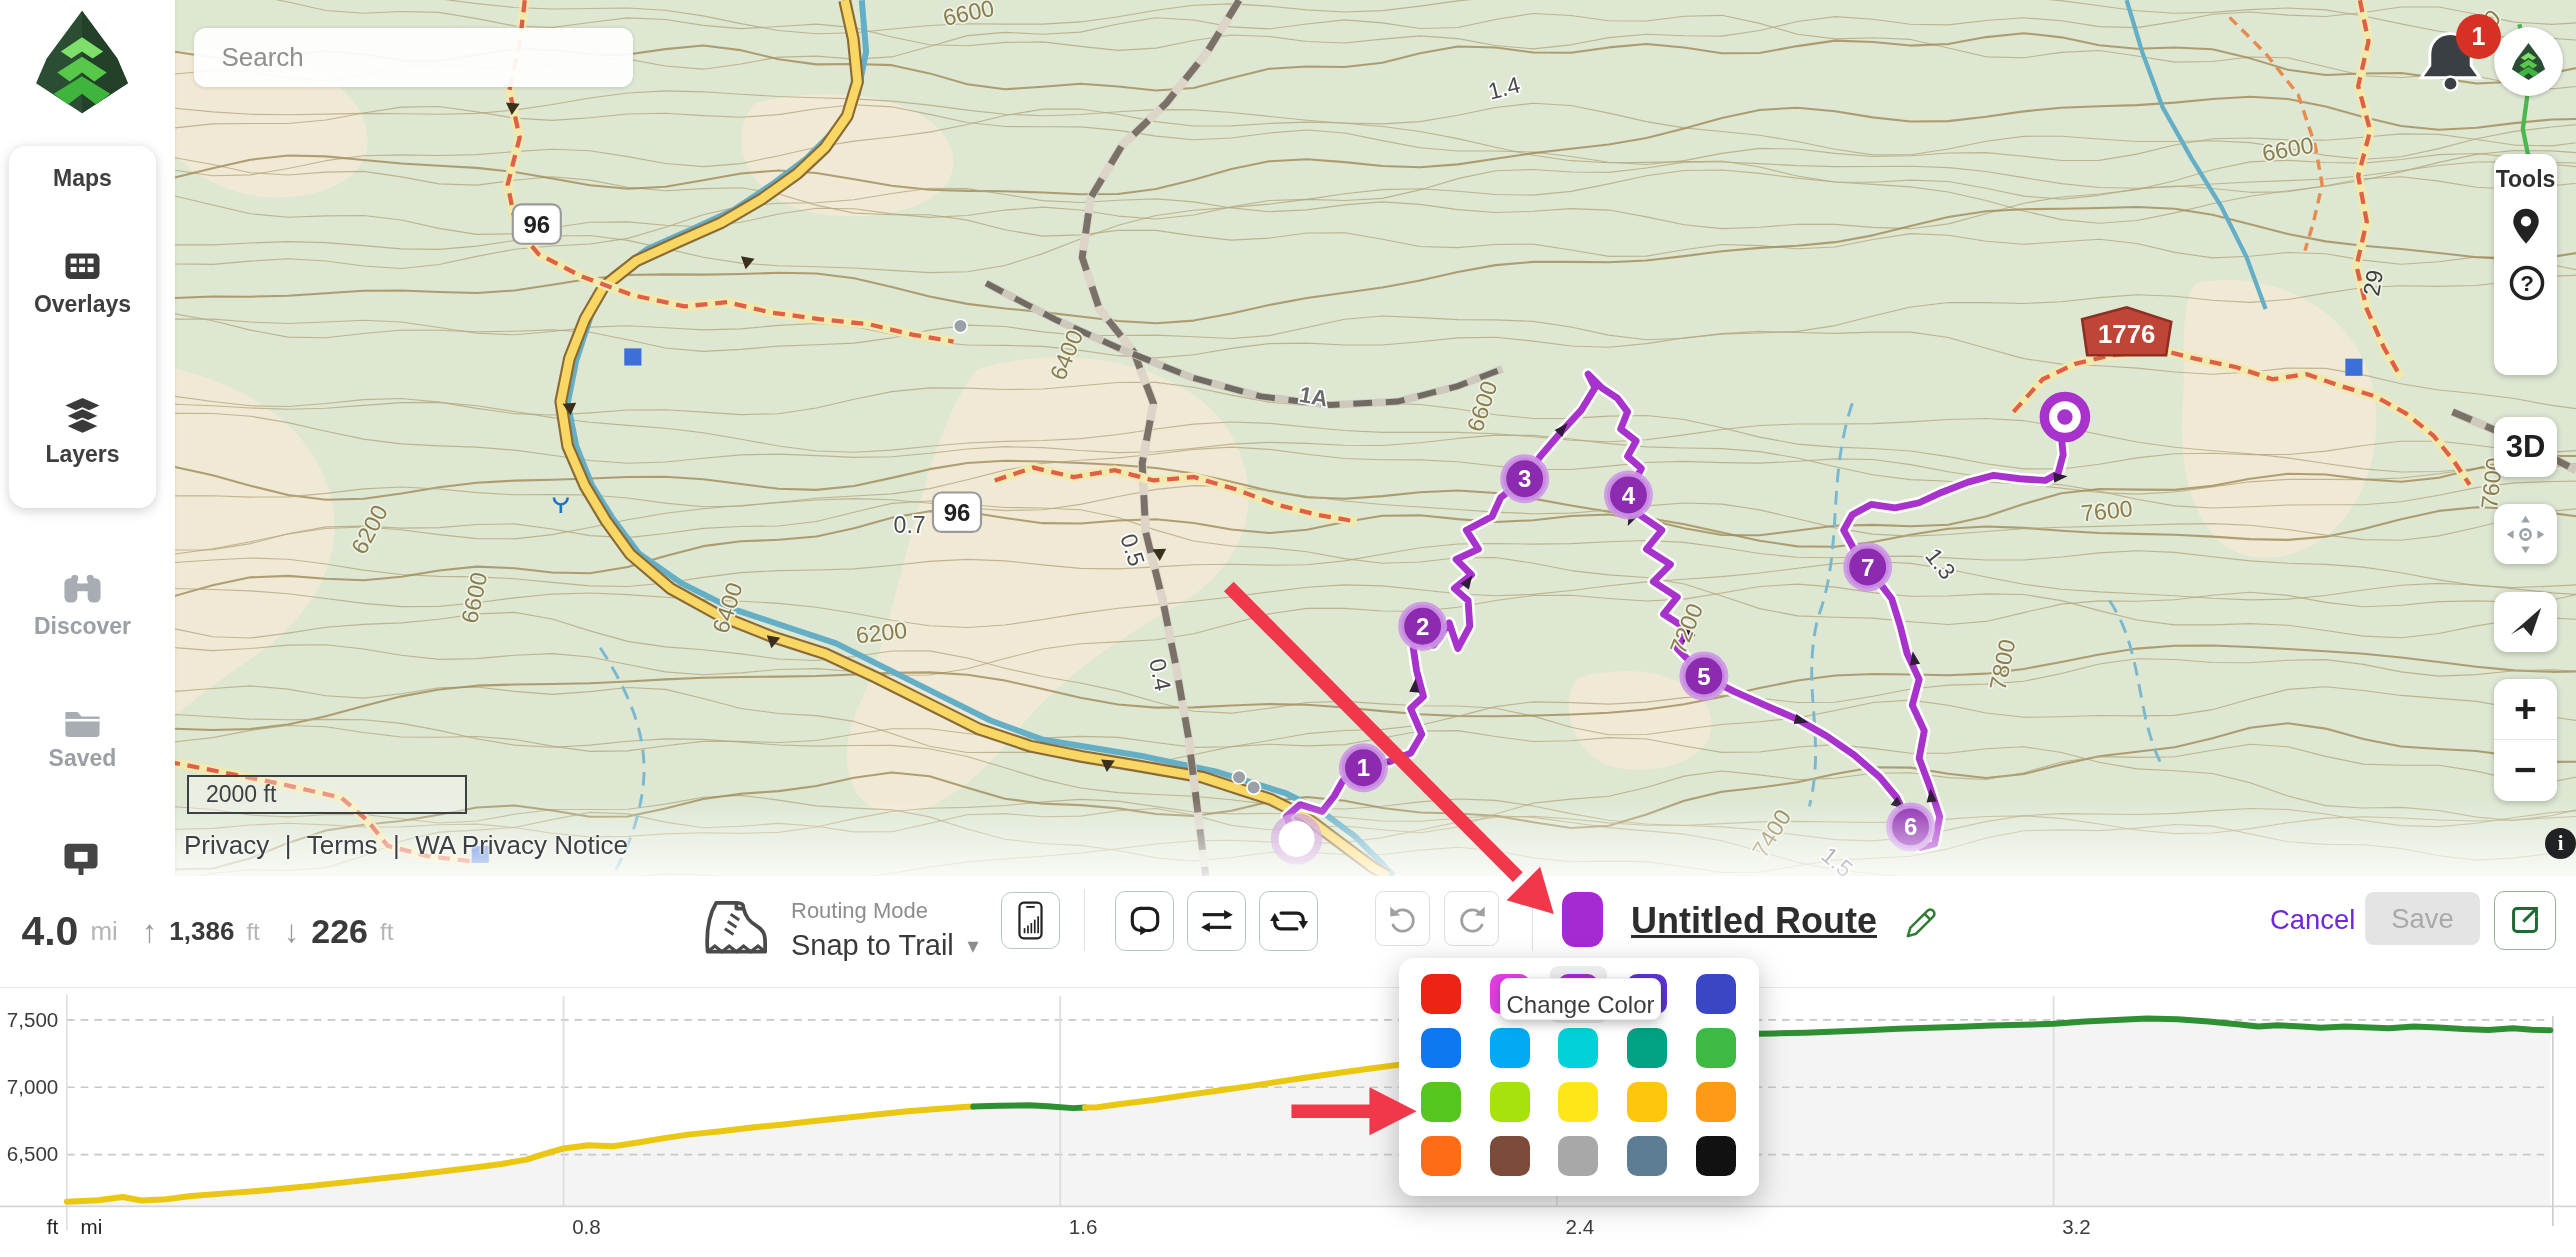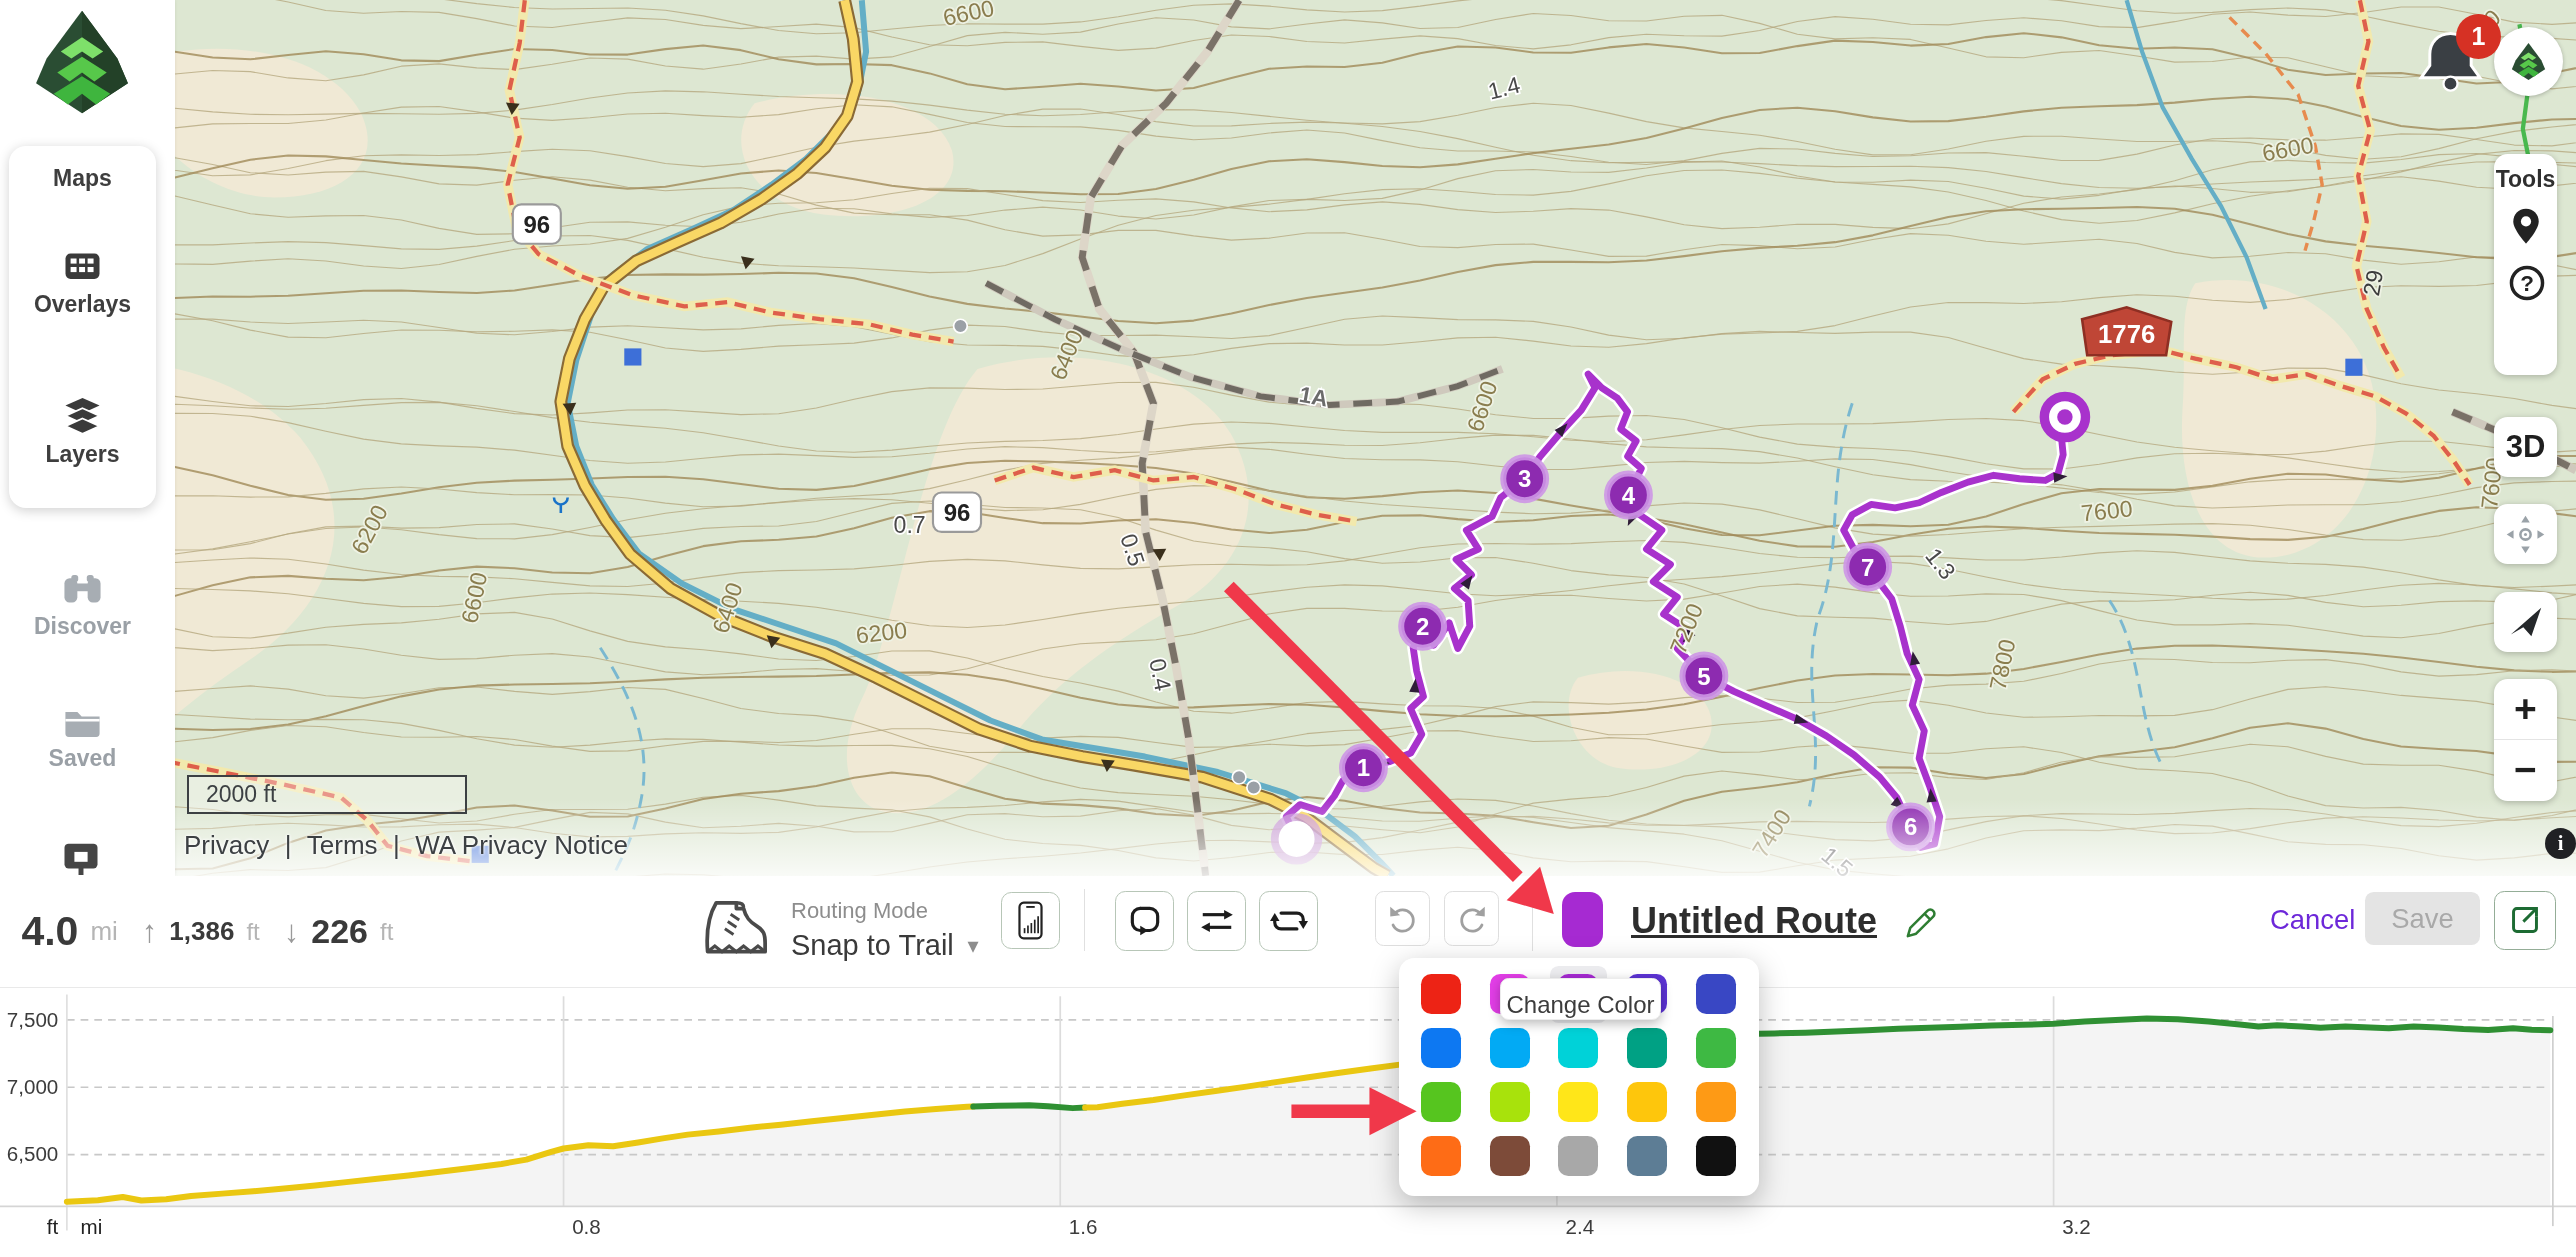--- a/index.html
+++ b/index.html
@@ -257,20 +257,23 @@
       <span>WA Privacy Notice</span>
     </div>
 
     <div class="abs" style="left:2545px;top:828px;width:31px;height:31px;border-radius:50%;background:#202124;
                 color:#fff;display:flex;align-items:center;justify-content:center;
                 font-size:20.6px;font-weight:bold;font-family:'Liberation Serif',serif;">
       <span>i</span>
     </div>
   </div>
 
+  <div id="search-bar" class="abs" style="z-index:25;">
+    <span>Search</span>
+  </div>
 
   <div id="sidebar" class="abs">
     <svg class="abs" style="left:22px;top:8.6px;" width="120" height="106" viewBox="0 0 64 60">
       <polygon points="32,1 52,28 58,42 32,59 6,42 12,28" fill="#2a4d33"></polygon>
       <polygon points="32,1 52,28 58,42 32,59" fill="#234128"></polygon>
       <polygon points="32,16 44,24 38,28 32,24 26,28 20,24" fill="#7ee06a"></polygon>
       <polygon points="32,27 46,36 39,41 32,36 25,41 18,36" fill="#57c84a"></polygon>
       <polygon points="32,38 48,48 40,54 32,48 24,54 16,48" fill="#3fb53e"></polygon>
     </svg>
 

